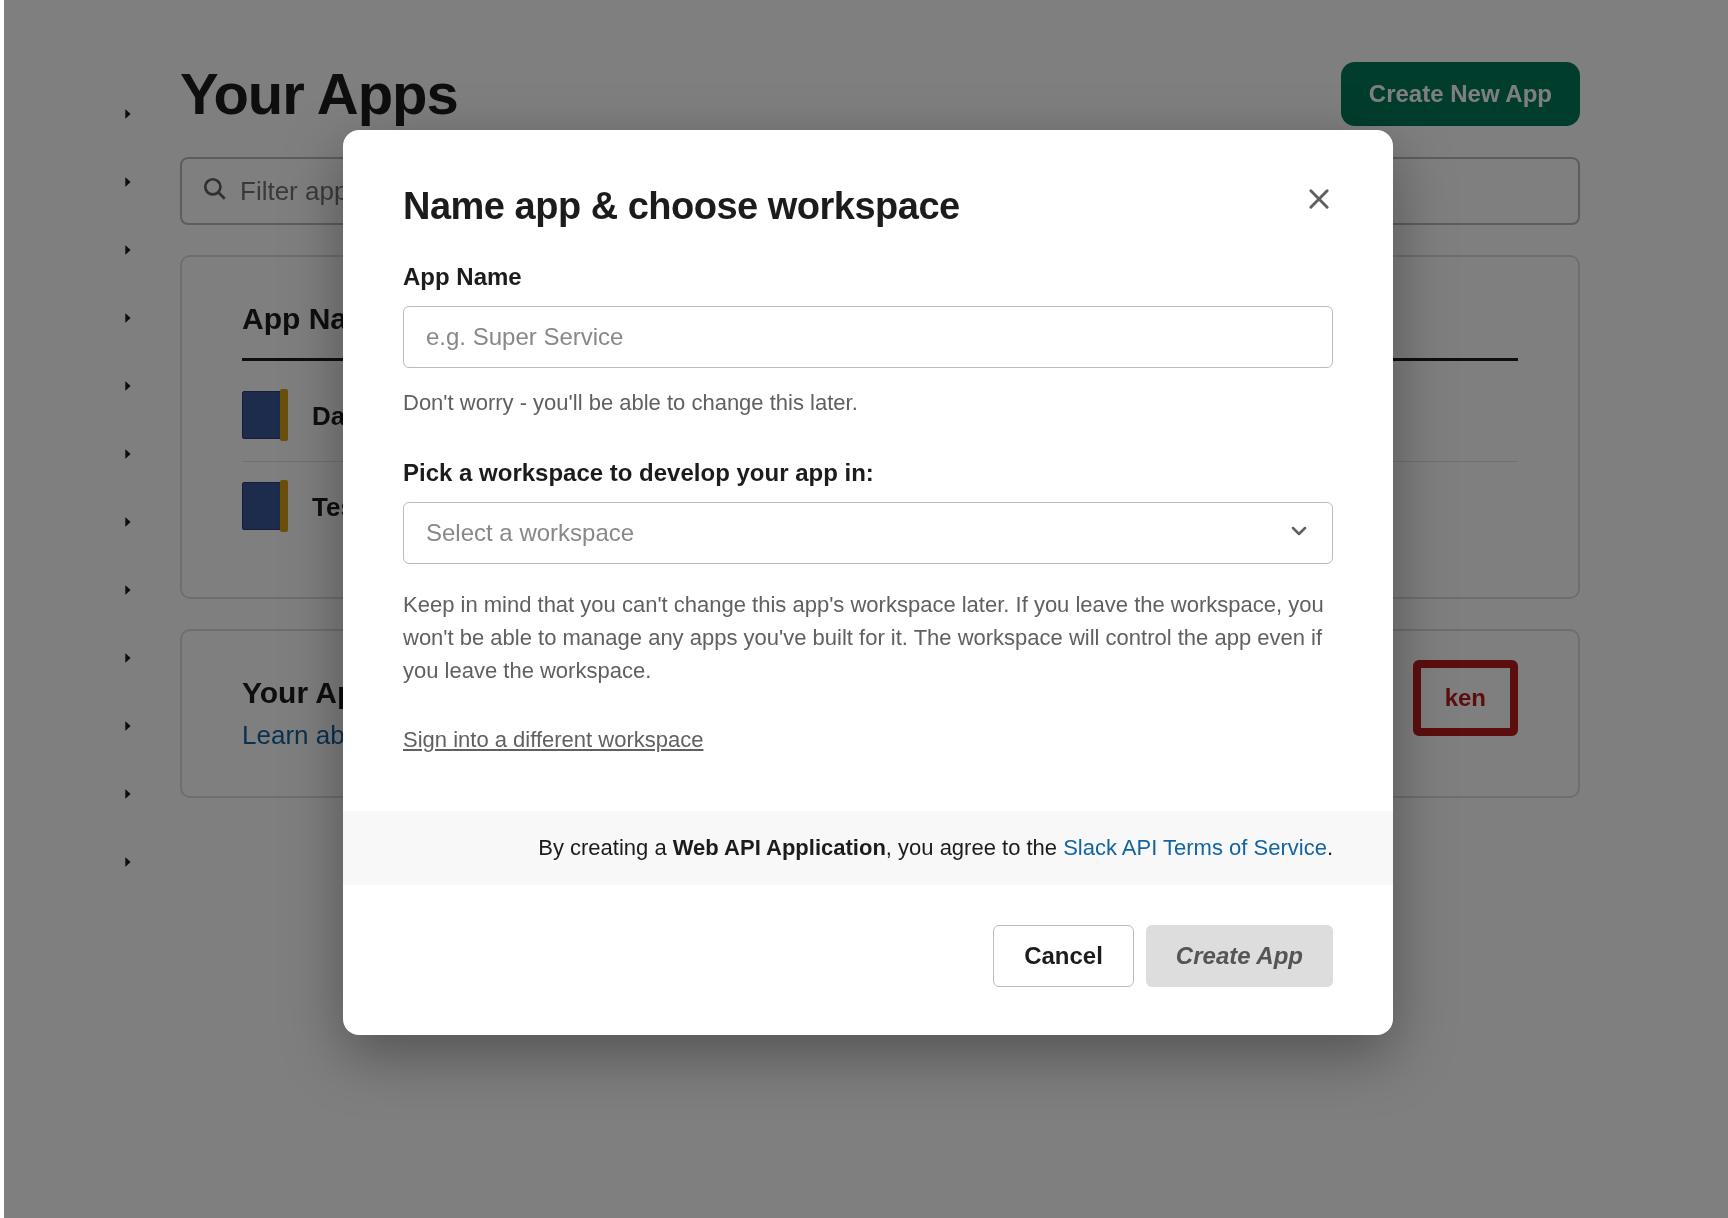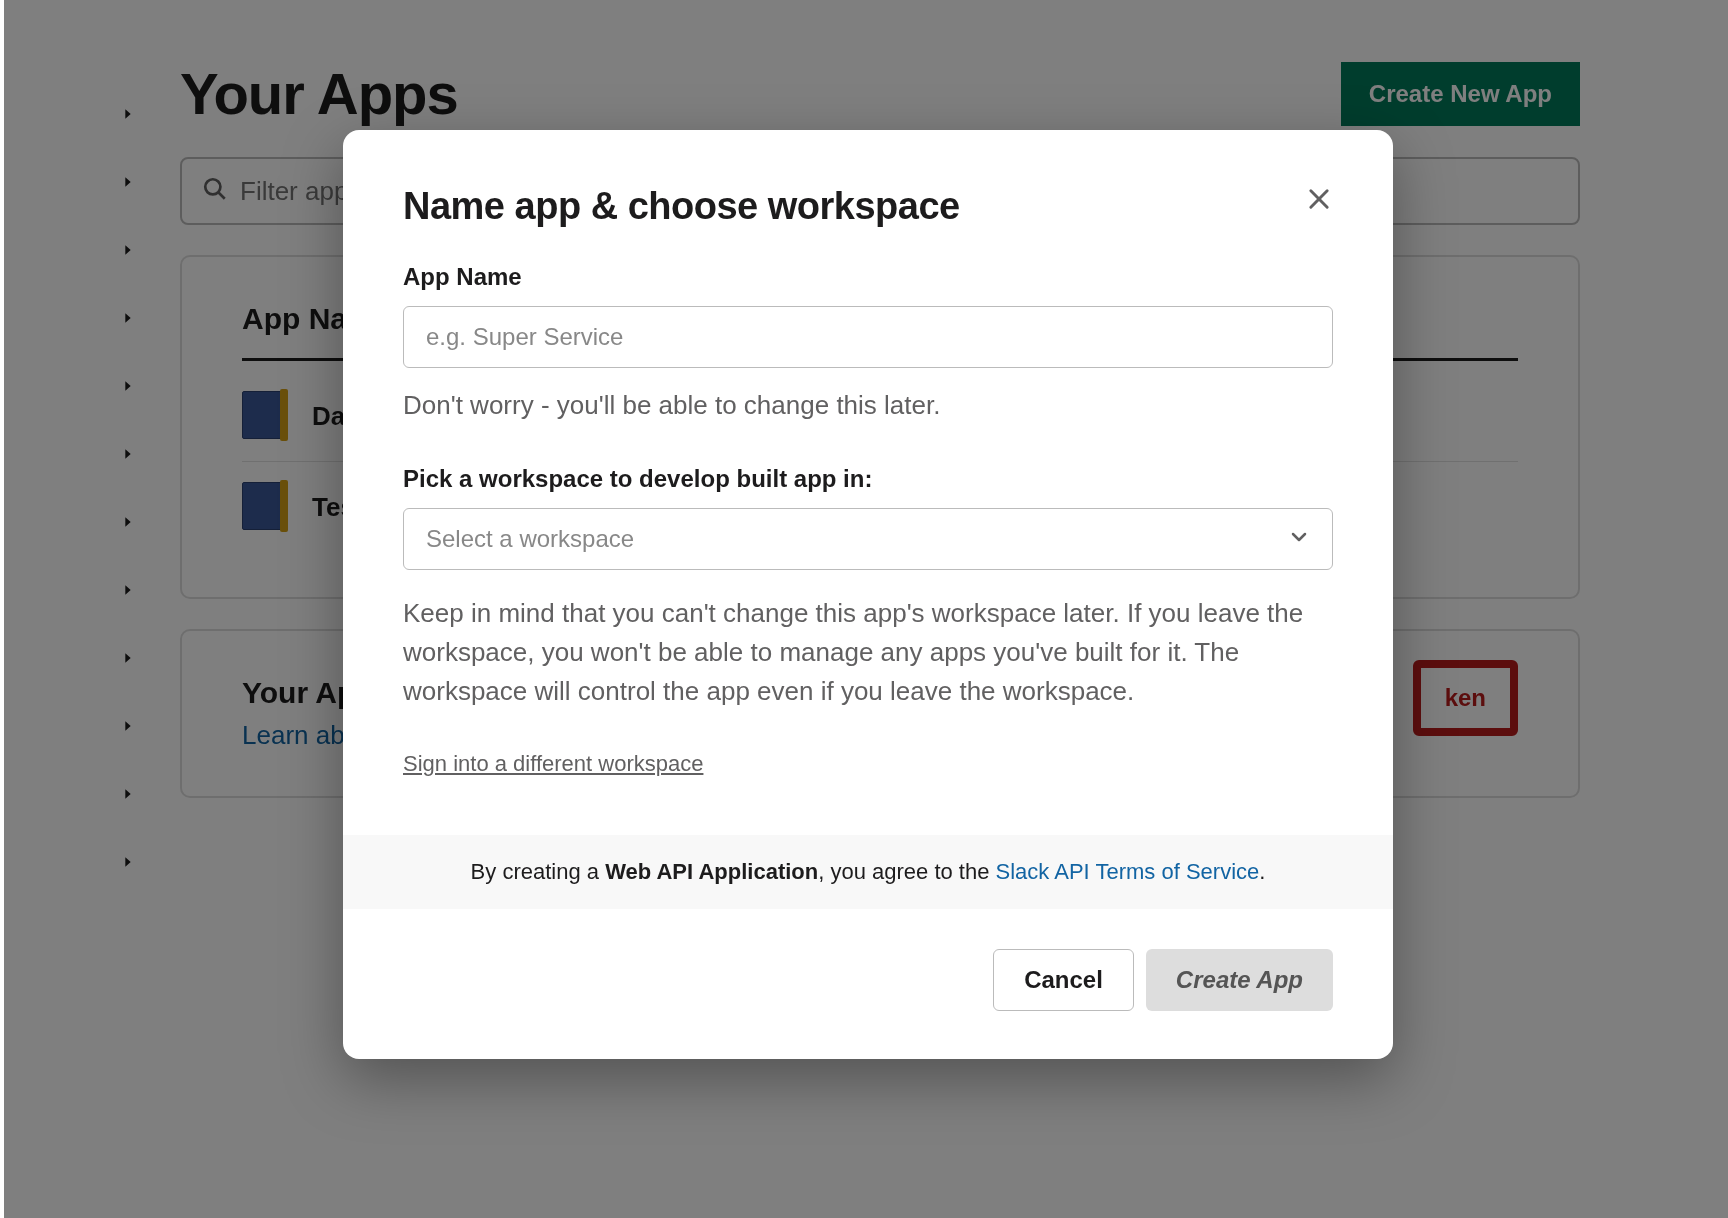--- a/index.html
+++ b/index.html
@@ -67,21 +67,21 @@
       letter-spacing: -1px;
     }
     
     .create-new-btn {
       background: #007a5a;
       color: #fff;
       border: none;
       font-size: 24px;
       font-weight: 700;
       padding: 18px 28px;
-      border-radius: 0;
+      border-radius: 14px;
       cursor: pointer;
     }
     
     .search-wrap {
       border: 2px solid #bbb;
       border-radius: 8px;
       padding: 12px 20px;
       display: flex;
       align-items: center;
       height: 68px;
@@ -257,21 +257,21 @@
       color: #1d1c1d;
       outline: none;
       margin-bottom: 18px;
     }
     
     .text-input::placeholder {
       color: #888;
     }
     
     .helper-text {
-      font-size: 26px;
+      font-size: 22px;
       color: #616061;
       margin-bottom: 40px;
       line-height: 1.5;
     }
     
     .select-wrap {
       position: relative;
       margin-bottom: 24px;
     }
     
@@ -308,21 +308,21 @@
       text-decoration: underline;
       display: inline-block;
       margin-bottom: 18px;
     }
     
     .tos-bar {
       background: #f8f8f8;
       padding: 24px 60px;
       font-size: 22px;
       color: #1d1c1d;
-      text-align: center;
+      text-align: right;
     }
     
     .tos-bar .bold {
       font-weight: 700;
     }
     
     .tos-bar .link {
       color: #1264a3;
     }
     
@@ -477,21 +477,21 @@
                 <line x1="19" y1="5" x2="5" y2="19"></line>
               </svg>
           </span>
         </button>
       </div>
       
       <label class="field-label">App Name</label>
       <input class="text-input" type="text" placeholder="e.g. Super Service" style="">
       <div class="helper-text">Don't worry - you'll be able to change this later.</div>
       
-      <label class="field-label">Pick a workspace to develop built app in:</label>
+      <label class="field-label">Pick a workspace to develop your app in:</label>
       <div class="select-wrap">
         <button class="select-input">Select a workspace</button>
         <span class="select-chevron">
           <svg viewBox="0 0 24 24" fill="none" stroke="currentColor" stroke-width="2.5" stroke-linecap="round" stroke-linejoin="round">
               <polyline points="6 9 12 15 18 9"></polyline>
             </svg>
         </span>
       </div>
       <div class="helper-text">Keep in mind that you can't change this app's workspace later. If you leave the workspace, you won't be able to manage any apps you've built for it. The workspace will control the app even if you leave the workspace.</div>
       

